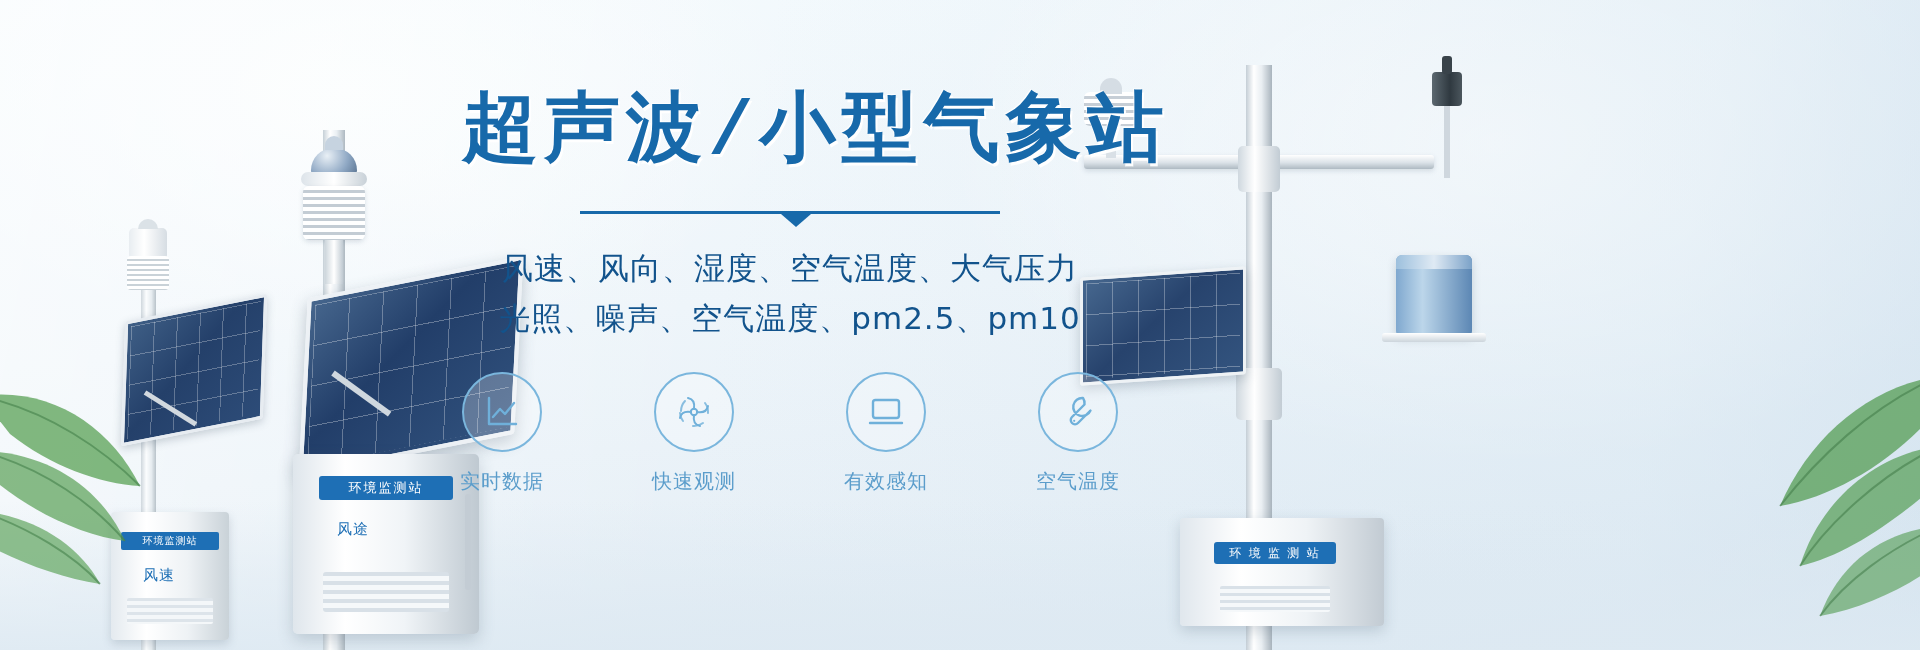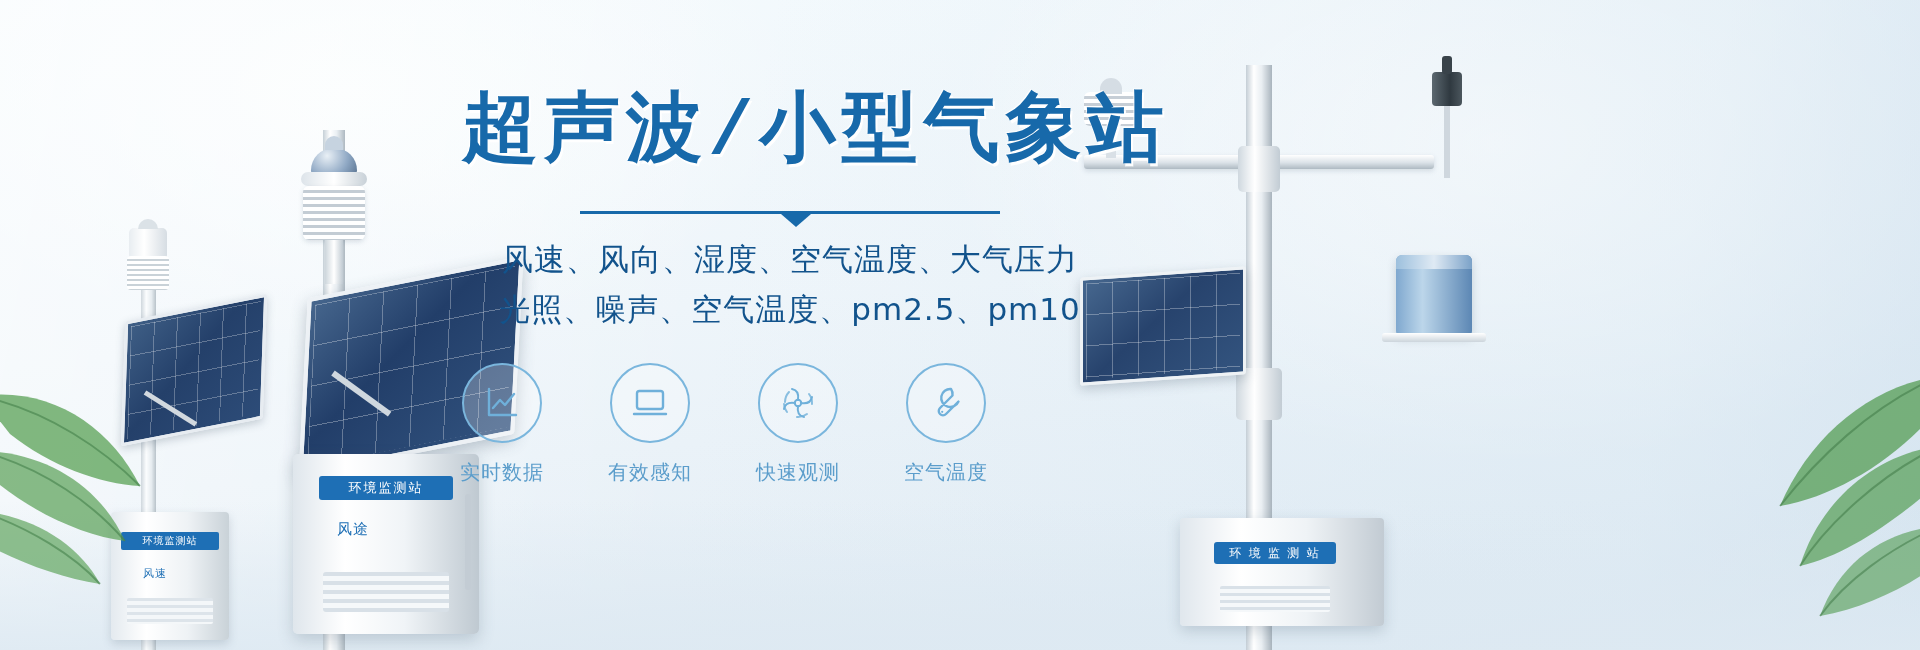--- a/index.html
+++ b/index.html
@@ -46,30 +46,30 @@
   }
   .divider .bar{
     position:absolute;left:0;top:4px;width:420px;height:3px;background:#1769aa;
   }
   .divider .tri{
     position:absolute;left:201px;top:7px;width:0;height:0;
     border-left:15px solid transparent;border-right:15px solid transparent;
     border-top:13px solid #1769aa;
   }
   .sub{
-    margin-top:16px;
+    margin-top:25px;
     font-size:31px;line-height:1.55;color:#12538c;letter-spacing:1px;
     font-family:"DejaVu Sans","Liberation Sans",sans-serif;
     white-space:nowrap;
   }
   .sub div{margin:2px 0;}
 
   
   .features{
-    margin-top:30px;display:flex;justify-content:flex-start;gap:44px;
+    margin-top:30px;display:flex;justify-content:space-between;gap:44px;
   }
   .feature{width:104px;text-align:center;}
   .fcircle{
     width:76px;height:76px;margin:0 auto;border-radius:50%;
     border:2px solid #7ab6dd;display:flex;align-items:center;justify-content:center;
     background:rgba(255,255,255,.25);
   }
   .fcircle svg{display:block;}
   .flabel{
     margin-top:16px;font-size:20px;color:#5b9dcb;letter-spacing:1px;
@@ -96,21 +96,21 @@
       repeating-linear-gradient(to right, rgba(255,255,255,.28) 0 1px, transparent 1px 23px),
       repeating-linear-gradient(to bottom, rgba(255,255,255,.28) 0 1px, transparent 1px 29px);}
   .st-a .arm{position:absolute;left:40px;top:170px;width:60px;height:5px;
     background:#d2d9df;transform:rotate(32deg);transform-origin:left center;}
   .st-a .box{position:absolute;left:6px;bottom:10px;width:118px;height:128px;
     background:linear-gradient(to right,#e4eaef,#ffffff 30%,#eef2f5 65%,#c9d2d8);
     border-radius:4px;box-shadow:0 4px 10px rgba(70,90,110,.2);}
   .st-a .box .lbl{position:absolute;left:10px;top:20px;width:98px;height:18px;
     background:#1e6fb5;border-radius:2px;color:#fff;font-size:10px;line-height:18px;
     text-align:center;letter-spacing:1px;}
-  .st-a .box .logo{position:absolute;left:32px;top:54px;font-size:11px;color:#1e6fb5;letter-spacing:1px;}
+  .st-a .box .logo{position:absolute;left:32px;top:54px;font-size:15px;color:#1e6fb5;letter-spacing:1px;}
   .st-a .box .vent{position:absolute;left:16px;bottom:16px;width:86px;height:26px;
     background:repeating-linear-gradient(to bottom,#dde4ea 0 3px,#f4f7f9 3px 7px);border-radius:2px;}
 
   
   .st-b{position:absolute;left:275px;bottom:0;width:250px;height:530px;z-index:14;}
   .st-b .pole{position:absolute;left:48px;bottom:0;width:22px;height:520px;
     background:linear-gradient(to right,#c6d0d7,#ffffff 32%,#eaeff3 62%,#aeb9c1);}
   .st-b .dome{position:absolute;left:36px;top:28px;width:46px;height:26px;border-radius:24px 24px 4px 4px;
     background:radial-gradient(circle at 35% 30%,#e9f0f6,#8fa8c4 60%,#5d7794);}
   .st-b .dome:before{content:"";position:absolute;left:14px;top:-12px;width:18px;height:14px;
@@ -298,49 +298,49 @@
           <svg width="40" height="40" viewBox="0 0 40 40">
             <path d="M7 6 V32 H34" stroke="#6fb0da" stroke-width="2.4" fill="none" stroke-linecap="round" stroke-linejoin="round"></path>
             <path d="M11 25 L18 17 L23 22 L32 11" stroke="#6fb0da" stroke-width="2.4" fill="none" stroke-linecap="round" stroke-linejoin="round"></path>
           </svg>
         </div>
         <div class="flabel">实时数据</div>
       </div>
 
       <div class="feature">
         <div class="fcircle">
-          <svg width="42" height="40" viewBox="0 0 42 40">
-            <rect x="8" y="8" width="26" height="18" rx="2.5" stroke="#6fb0da" stroke-width="2.4" fill="none"></rect>
-            <path d="M5 31 H37" stroke="#6fb0da" stroke-width="2.4" stroke-linecap="round"></path>
-          </svg>
-        </div>
-        <div class="flabel">有效感知</div>
-      </div>
-
-      <div class="feature">
-        <div class="fcircle">
           <svg width="42" height="42" viewBox="0 0 42 42">
             <g stroke="#6fb0da" stroke-width="2" fill="none" stroke-linecap="round">
               <circle cx="21" cy="21" r="3.2"></circle>
               <path d="M21 18 C22 12 20 8 15 7"></path>
               <path d="M24 21 C30 22 34 20 35 15"></path>
               <path d="M21 24 C20 30 22 34 27 35"></path>
               <path d="M18 21 C12 20 8 22 7 27"></path>
               <path d="M12 10 A15 15 0 0 0 8 20" opacity=".8"></path>
               <path d="M32 12 A15 15 0 0 1 35 22" opacity=".8"></path>
               <path d="M30 32 A15 15 0 0 1 20 35" opacity=".8"></path>
               <path d="M10 30 A15 15 0 0 1 7 22" opacity=".8"></path>
             </g>
           </svg>
         </div>
         <div class="flabel">快速观测</div>
       </div>
 
       <div class="feature">
         <div class="fcircle">
+          <svg width="42" height="40" viewBox="0 0 42 40">
+            <rect x="8" y="8" width="26" height="18" rx="2.5" stroke="#6fb0da" stroke-width="2.4" fill="none"></rect>
+            <path d="M5 31 H37" stroke="#6fb0da" stroke-width="2.4" stroke-linecap="round"></path>
+          </svg>
+        </div>
+        <div class="flabel">有效感知</div>
+      </div>
+
+      <div class="feature">
+        <div class="fcircle">
           <svg width="42" height="42" viewBox="0 0 42 42">
             <g stroke="#6fb0da" stroke-width="2.4" fill="none" stroke-linecap="round" stroke-linejoin="round">
               <path d="M26 7 A9 9 0 1 0 33.5 19.5 L21 32 A4.2 4.2 0 0 1 15 26 L27.5 13.5 A9 9 0 0 0 26 7 Z"></path>
               <circle cx="17.2" cy="29.8" r="1.1" fill="#6fb0da" stroke="none"></circle>
             </g>
           </svg>
         </div>
         <div class="flabel">空气温度</div>
       </div>
 

